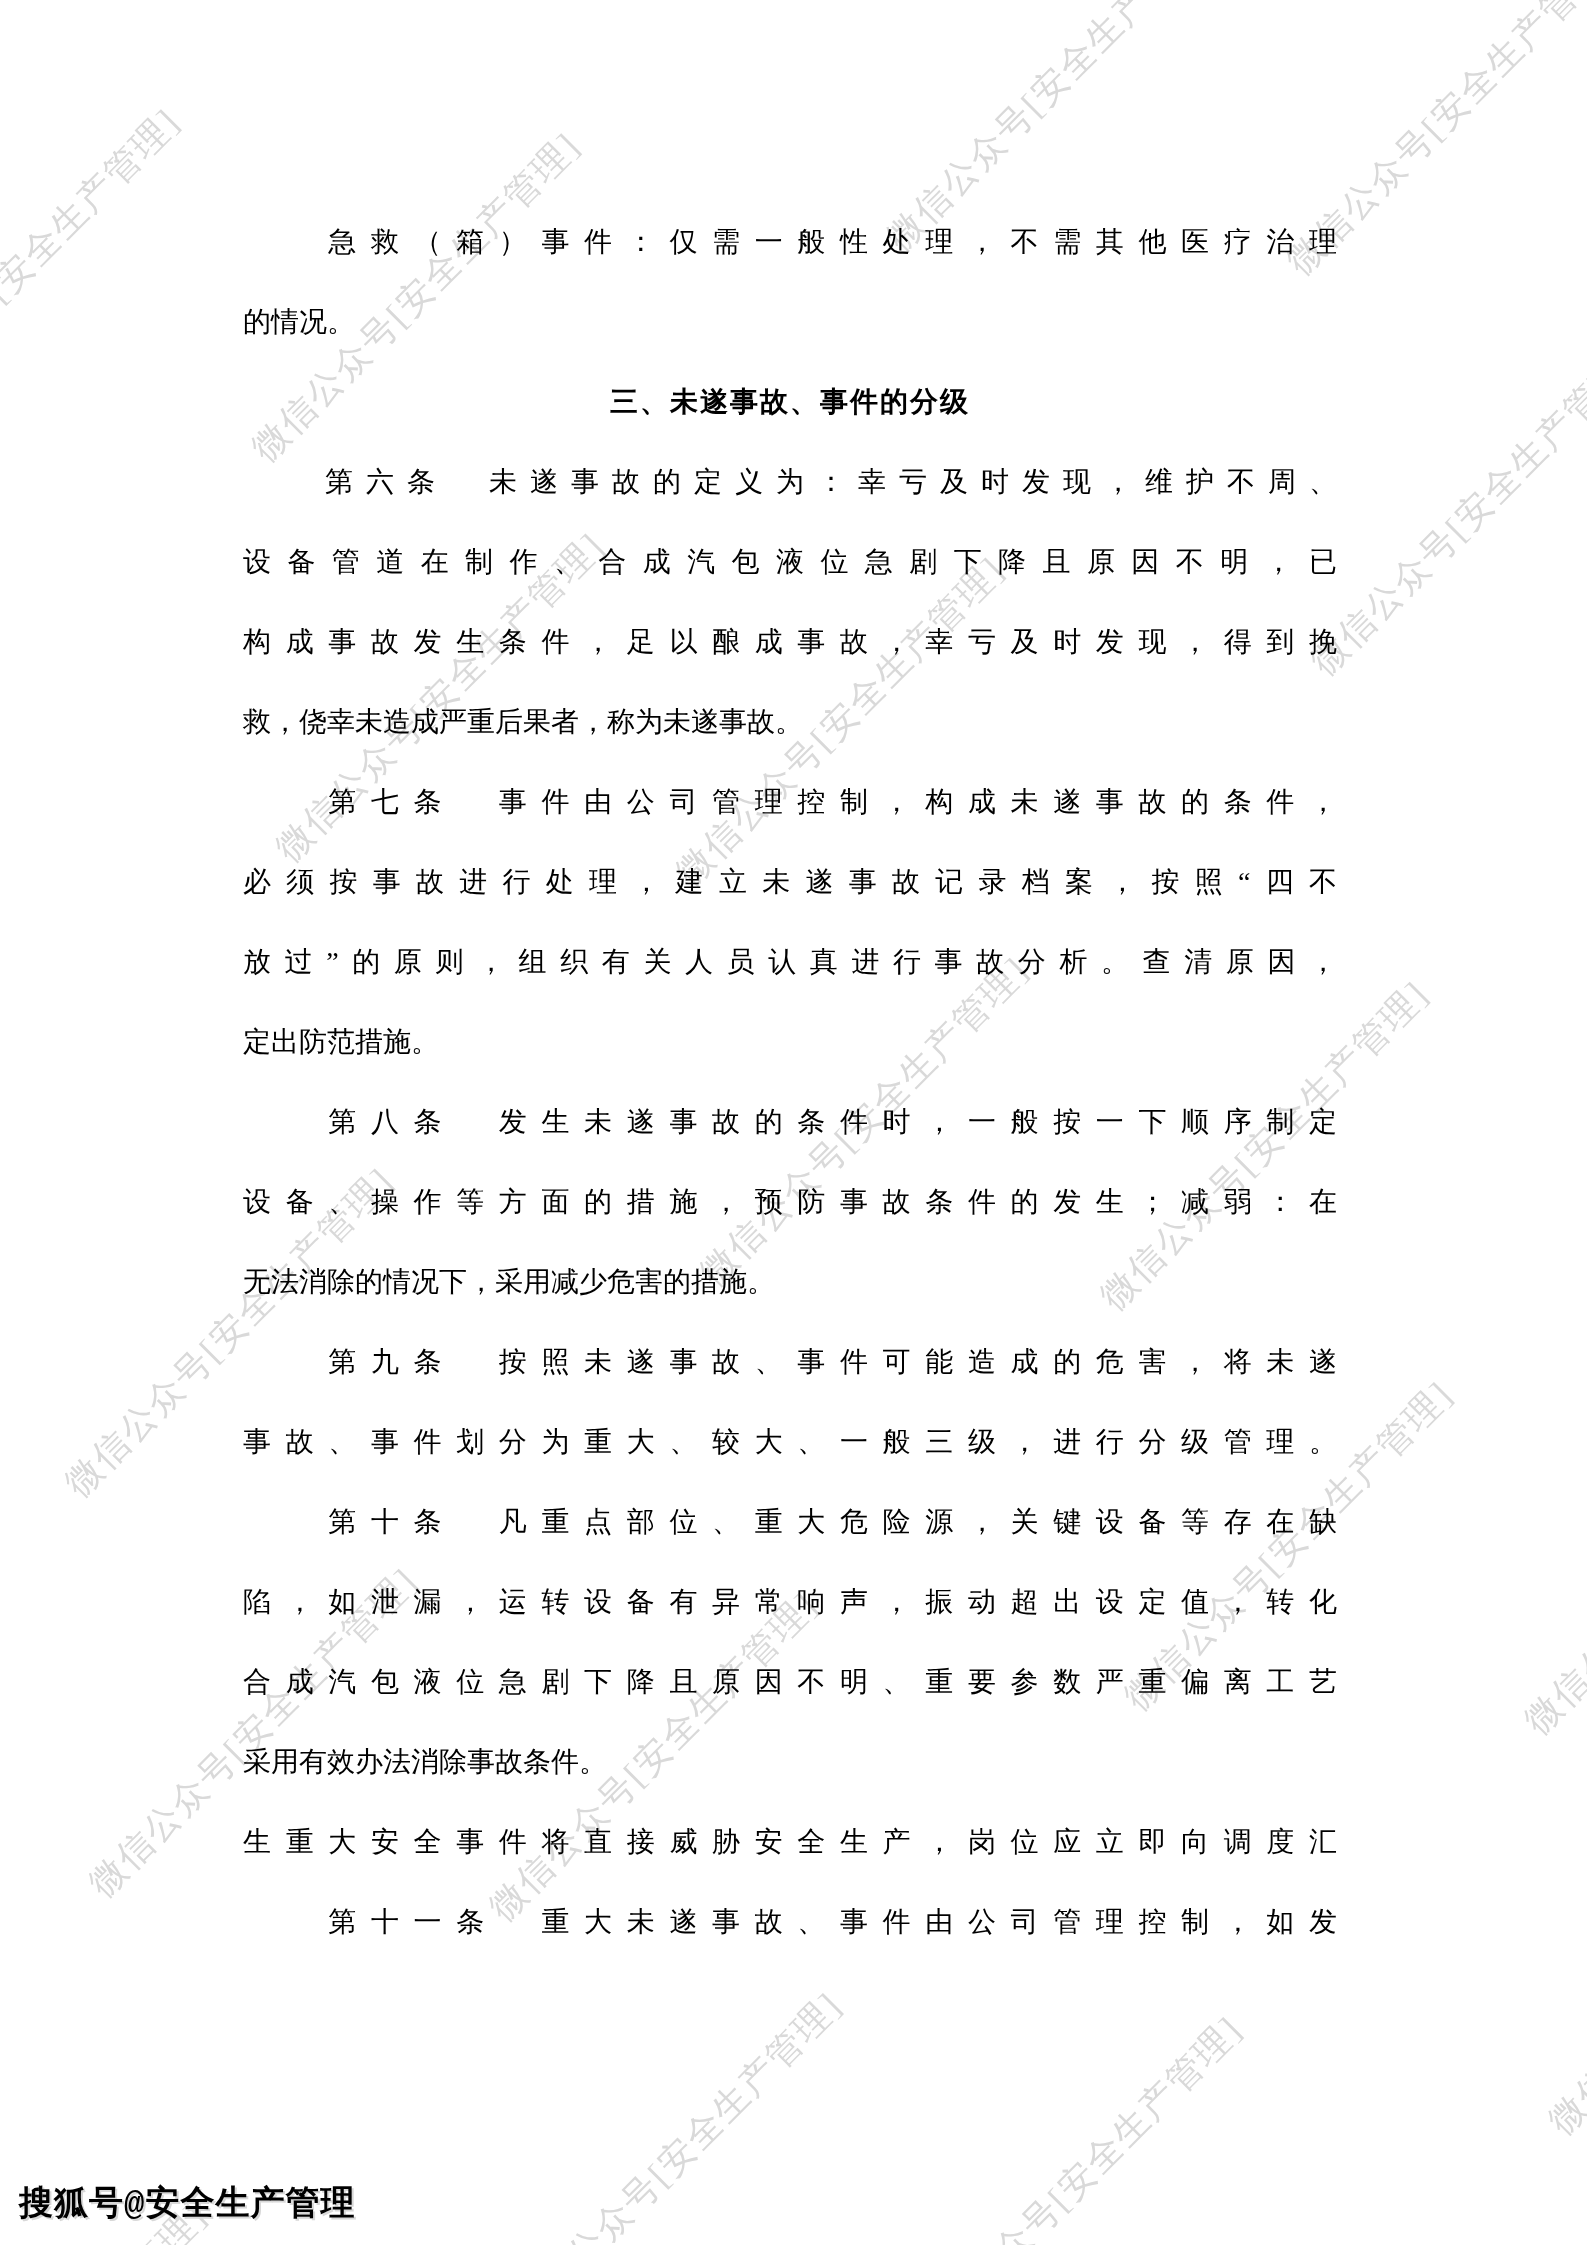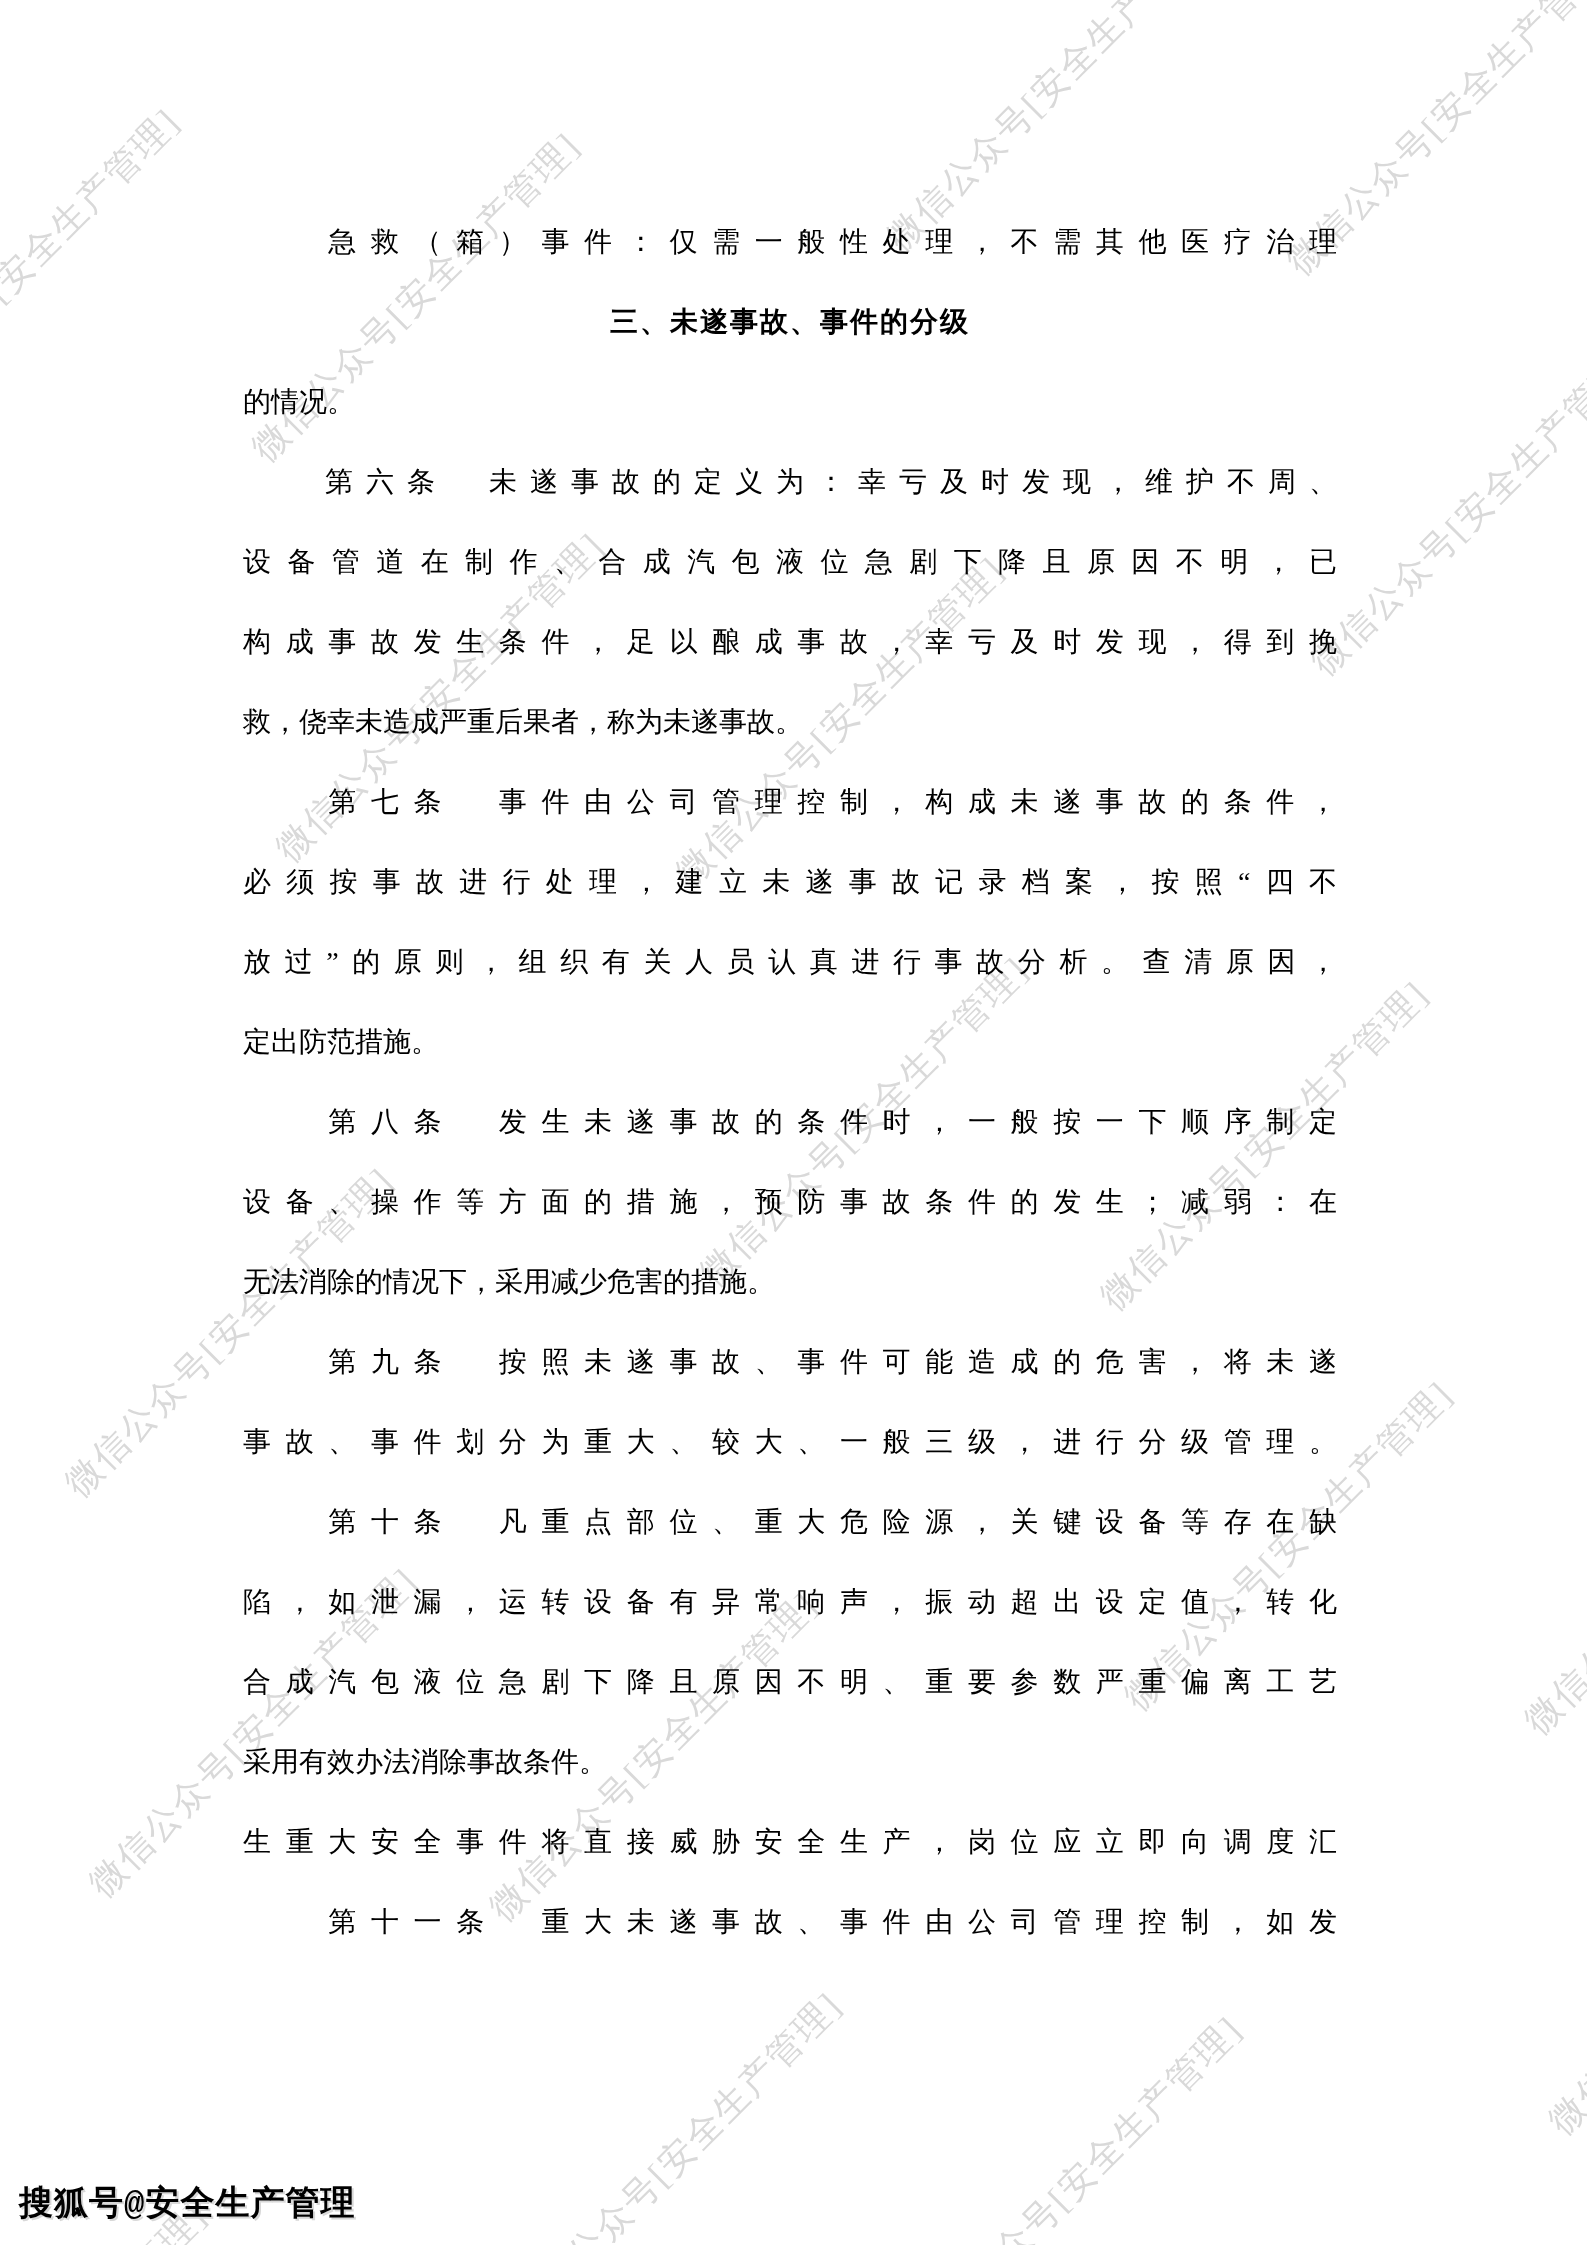--- a/index.html
+++ b/index.html
@@ -102,22 +102,22 @@
       <div class="wm-row">微信公众号[安全生产管理]　　　　　　　　　　　微信公众号[安全生产管理]　　　　　　　　　　　微信公众号[安全生产管理]　　　　　　　　　　　微信公众号[安全生产管理]　　　　　　　　　　　微信公众号[安全生产管理]　　　　　　　　　　　</div>
       <div class="wm-row">　　　　　　　微信公众号[安全生产管理]　　　　　　　　　　　微信公众号[安全生产管理]　　　　　　　　　　　微信公众号[安全生产管理]　　　　　　　　　　　微信公众号[安全生产管理]　　　　　　　　　　　微信公众号[安全生产管理]　　　　　　　　　　　</div>
       <div class="wm-row">微信公众号[安全生产管理]　　　　　　　　　　　微信公众号[安全生产管理]　　　　　　　　　　　微信公众号[安全生产管理]　　　　　　　　　　　微信公众号[安全生产管理]　　　　　　　　　　　微信公众号[安全生产管理]　　　　　　　　　　　</div>
       <div class="wm-row">　　　　　　　微信公众号[安全生产管理]　　　　　　　　　　　微信公众号[安全生产管理]　　　　　　　　　　　微信公众号[安全生产管理]　　　　　　　　　　　微信公众号[安全生产管理]　　　　　　　　　　　微信公众号[安全生产管理]　　　　　　　　　　　</div>
       <div class="wm-row">微信公众号[安全生产管理]　　　　　　　　　　　微信公众号[安全生产管理]　　　　　　　　　　　微信公众号[安全生产管理]　　　　　　　　　　　微信公众号[安全生产管理]　　　　　　　　　　　微信公众号[安全生产管理]　　　　　　　　　　　</div>
     </div>
 </div>
 
 <div class="doc-content">
     <div class="line justify">　　急救（箱）事件：仅需一般性处理，不需其他医疗治理</div>
+    <div class="line left">的情况。</div>
     <div class="line center bold">三、未遂事故、事件的分级</div>
-    <div class="line left">的情况。</div>
     <div class="line justify">　　第六条　未遂事故的定义为：幸亏及时发现，维护不周、</div>
     <div class="line justify">设备管道在制作、合成汽包液位急剧下降且原因不明，已</div>
     <div class="line justify">构成事故发生条件，足以酿成事故，幸亏及时发现，得到挽</div>
     <div class="line left">救，侥幸未造成严重后果者，称为未遂事故。</div>
     <div class="line justify">　　第七条　事件由公司管理控制，构成未遂事故的条件，</div>
     <div class="line justify">必须按事故进行处理，建立未遂事故记录档案，按照“四不</div>
     <div class="line justify">放过”的原则，组织有关人员认真进行事故分析。查清原因，</div>
     <div class="line left">定出防范措施。</div>
     <div class="line justify">　　第八条　发生未遂事故的条件时，一般按一下顺序制定</div>
     <div class="line justify">设备、操作等方面的措施，预防事故条件的发生；减弱：在</div>

